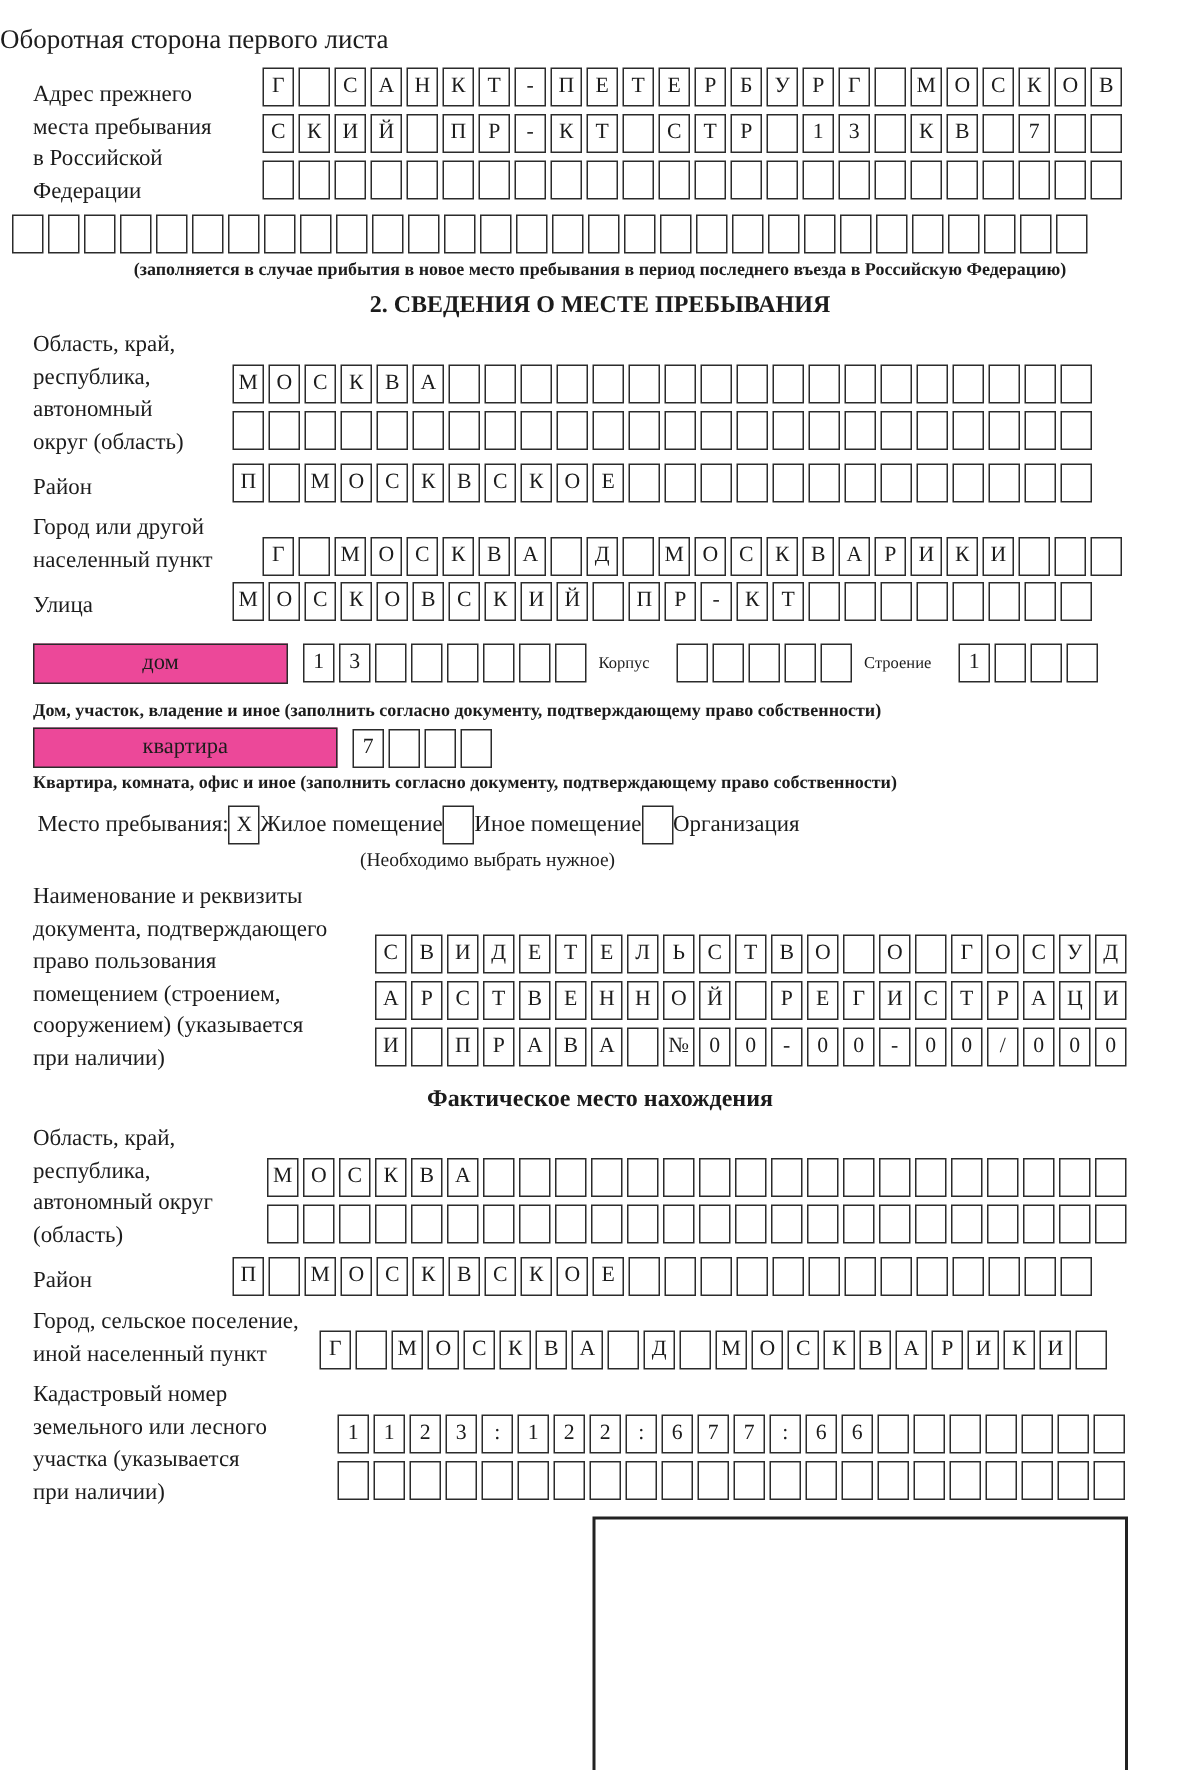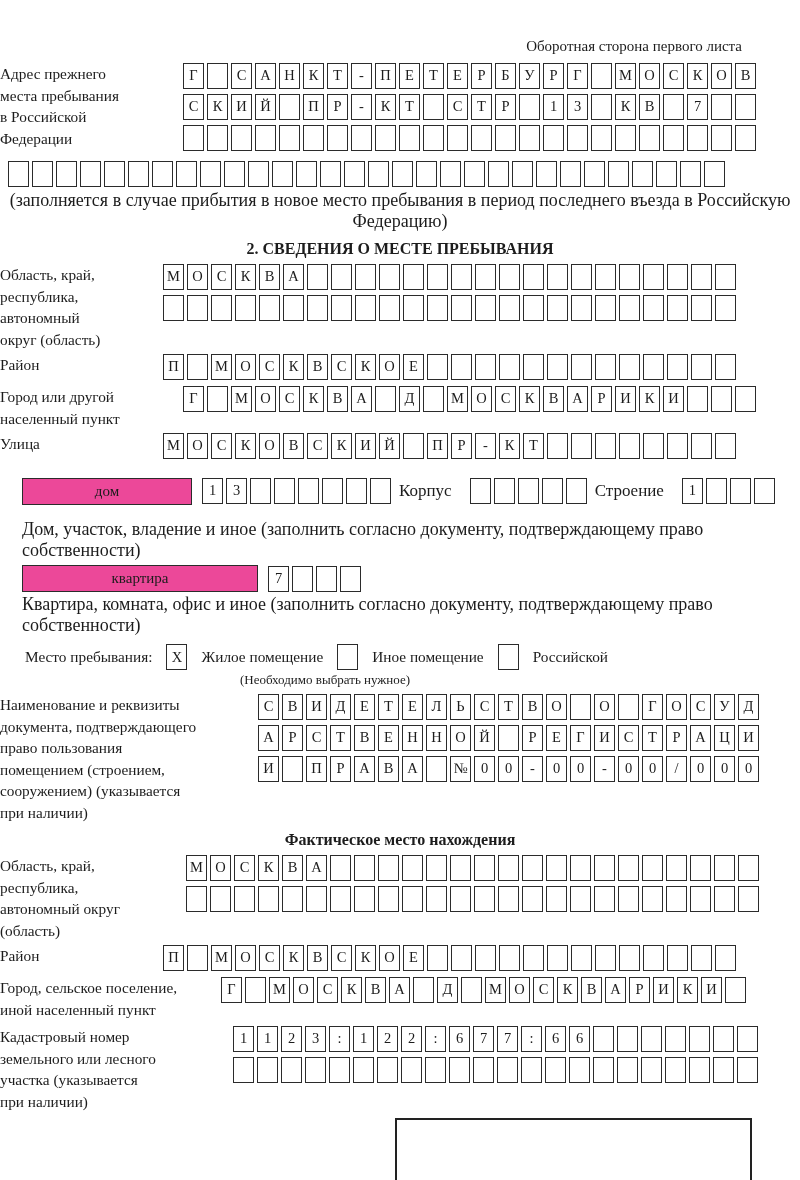--- a/index.html
+++ b/index.html
@@ -1,35 +1,35 @@
 <!DOCTYPE html>
 <html lang="ru"><head>
 <meta charset="utf-8">
 <style>
   html,body{margin:0;padding:0;background:#fff;}
   body{width:800px;height:1180px;color:#1c1c1c;font-family:"Liberation Serif",serif;font-size:15px;overflow:hidden;}
   .page{position:relative;width:800px;height:1180px;}
-  .right-note{text-align:right;padding:38px 58px 0 0;font-size:15px;}
-  .flexrow{display:flex;align-items:flex-start;gap:30px;}
+  .right-note{text-align:left;padding:16px 58px 0 0;font-size:18px;}
+  .flexrow{display:flex;align-items:flex-end;margin-left:22px;}
   .lbl{white-space:pre-line;line-height:21.5px;font-size:15.3px;flex:0 0 auto;}
   .rows{display:flex;flex-direction:column;}
   .rows .cellrow{margin-bottom:5px;}
   .cellrow{display:flex;gap:3px;flex:0 0 auto;}
   .cell{box-sizing:border-box;width:21px;height:26px;border:1.6px solid #2b2b2b;text-align:center;line-height:23px;font-size:14.5px;flex:0 0 auto;background:#fff;}
   .fullrow{margin:5px 0 3px 8px;}
-  .caption{font-size:18px;margin:2px 0 4px 0;}
+  .caption{font-size:12px;margin:2px 0 4px 0;font-weight:bold;}
   .caption.center{text-align:center;}
   .caption.left{margin-left:22px;}
   .sec-title{font-weight:bold;text-align:center;font-size:16px;margin:8px 0 6px 0;}
   .widebox{box-sizing:border-box;border:1.8px solid #2b2b2b;height:27px;display:flex;align-items:center;justify-content:center;font-size:15px;background:#ec4899;}
   .combo{display:flex;align-items:center;margin:4px 0 2px 22px;}
   .combo .cellrow{margin-left:10px;}
-  .inline-lbl{margin:16px 8px;font-size:17px;}
+  .inline-lbl{margin:16px 8px;font-size:11px;}
   .chk{box-sizing:border-box;width:21px;height:26px;border:1.6px solid #2b2b2b;display:inline-flex;align-items:center;justify-content:center;font-size:14.5px;background:#fff;}
-  .mesto{display:flex;align-items:center;gap:14px;margin:8px 0 2px 25px;}
+  .mesto{display:flex;align-items:center;margin:8px 0 2px 25px;}
   .mesto .txt{font-size:15.3px;}
   .small-note{font-size:13px;margin:2px 0 6px 240px;}
   .fact-note{text-align:center;font-size:14.3px;line-height:22px;white-space:pre-line;margin-bottom:4px;}
   .stampbox{box-sizing:border-box;width:357px;height:172px;border:2px solid #222;margin:6px 0 8px 395px;background:#fff;}
   .mt4{margin-top:4px;} .mt6{margin-top:6px;} .mt8{margin-top:8px;}
 </style>
 </head>
 <body>
 
 <div class="page">
@@ -334,38 +334,38 @@
     <div class="cellrow">
         <span class="cell">1</span>
         <span class="cell"></span>
         <span class="cell"></span>
         <span class="cell"></span>
       </div>
   </div>
   <div class="caption left">Дом, участок, владение и иное (заполнить согласно документу, подтверждающему право собственности)</div>
 
   <div class="combo">
-    <div class="widebox" style="width:236px">квартира</div>
+    <div class="widebox" style="width:203px">квартира</div>
     <div class="cellrow">
         <span class="cell">7</span>
         <span class="cell"></span>
         <span class="cell"></span>
         <span class="cell"></span>
       </div>
   </div>
   <div class="caption left">Квартира, комната, офис и иное (заполнить согласно документу, подтверждающему право собственности)</div>
 
   <div class="mesto">
     <span class="txt">Место пребывания:</span>
     <span class="chk">X</span>
     <span class="txt">Жилое помещение</span>
     <span class="chk"></span>
     <span class="txt">Иное помещение</span>
     <span class="chk"></span>
-    <span class="txt">Российской</span>
+    <span class="txt">Организация</span>
   </div>
   <div class="small-note">(Необходимо выбрать нужное)</div>
 
   <div class="flexrow mt4">
     <div class="lbl" style="width:228px">Наименование и реквизиты
 документа, подтверждающего
 право пользования
 помещением (строением,
 сооружением) (указывается
 при наличии)</div>

